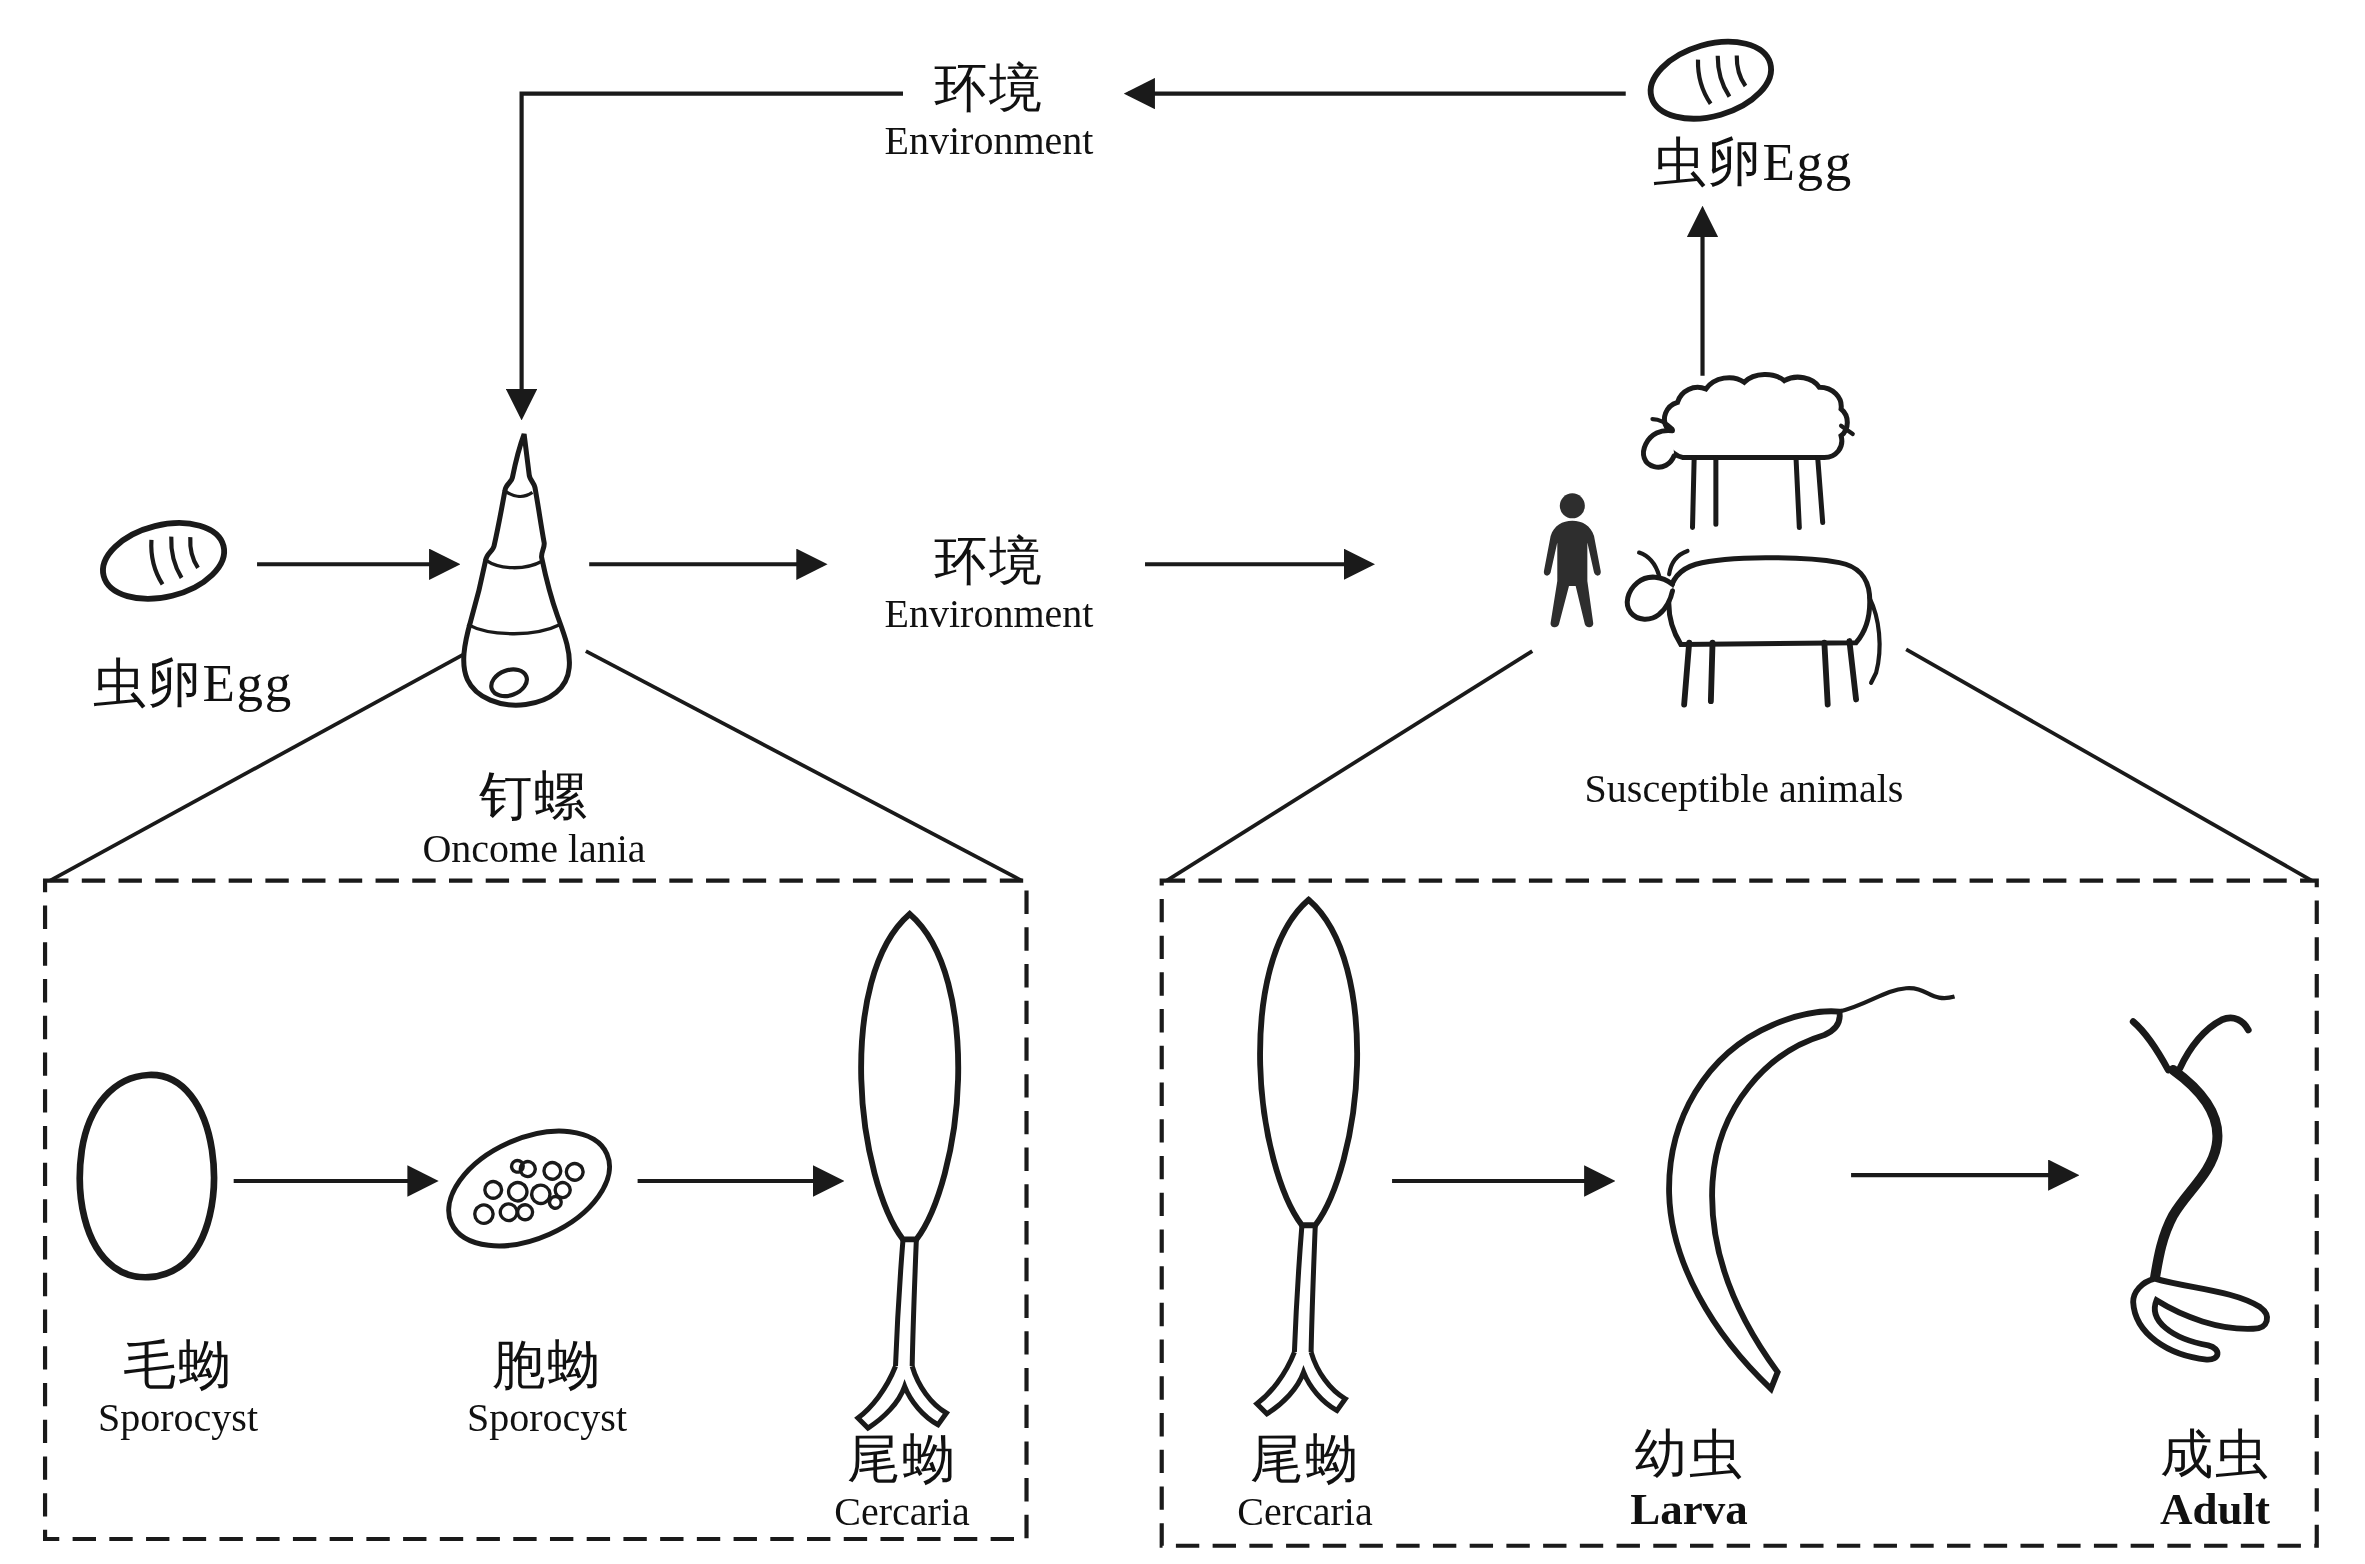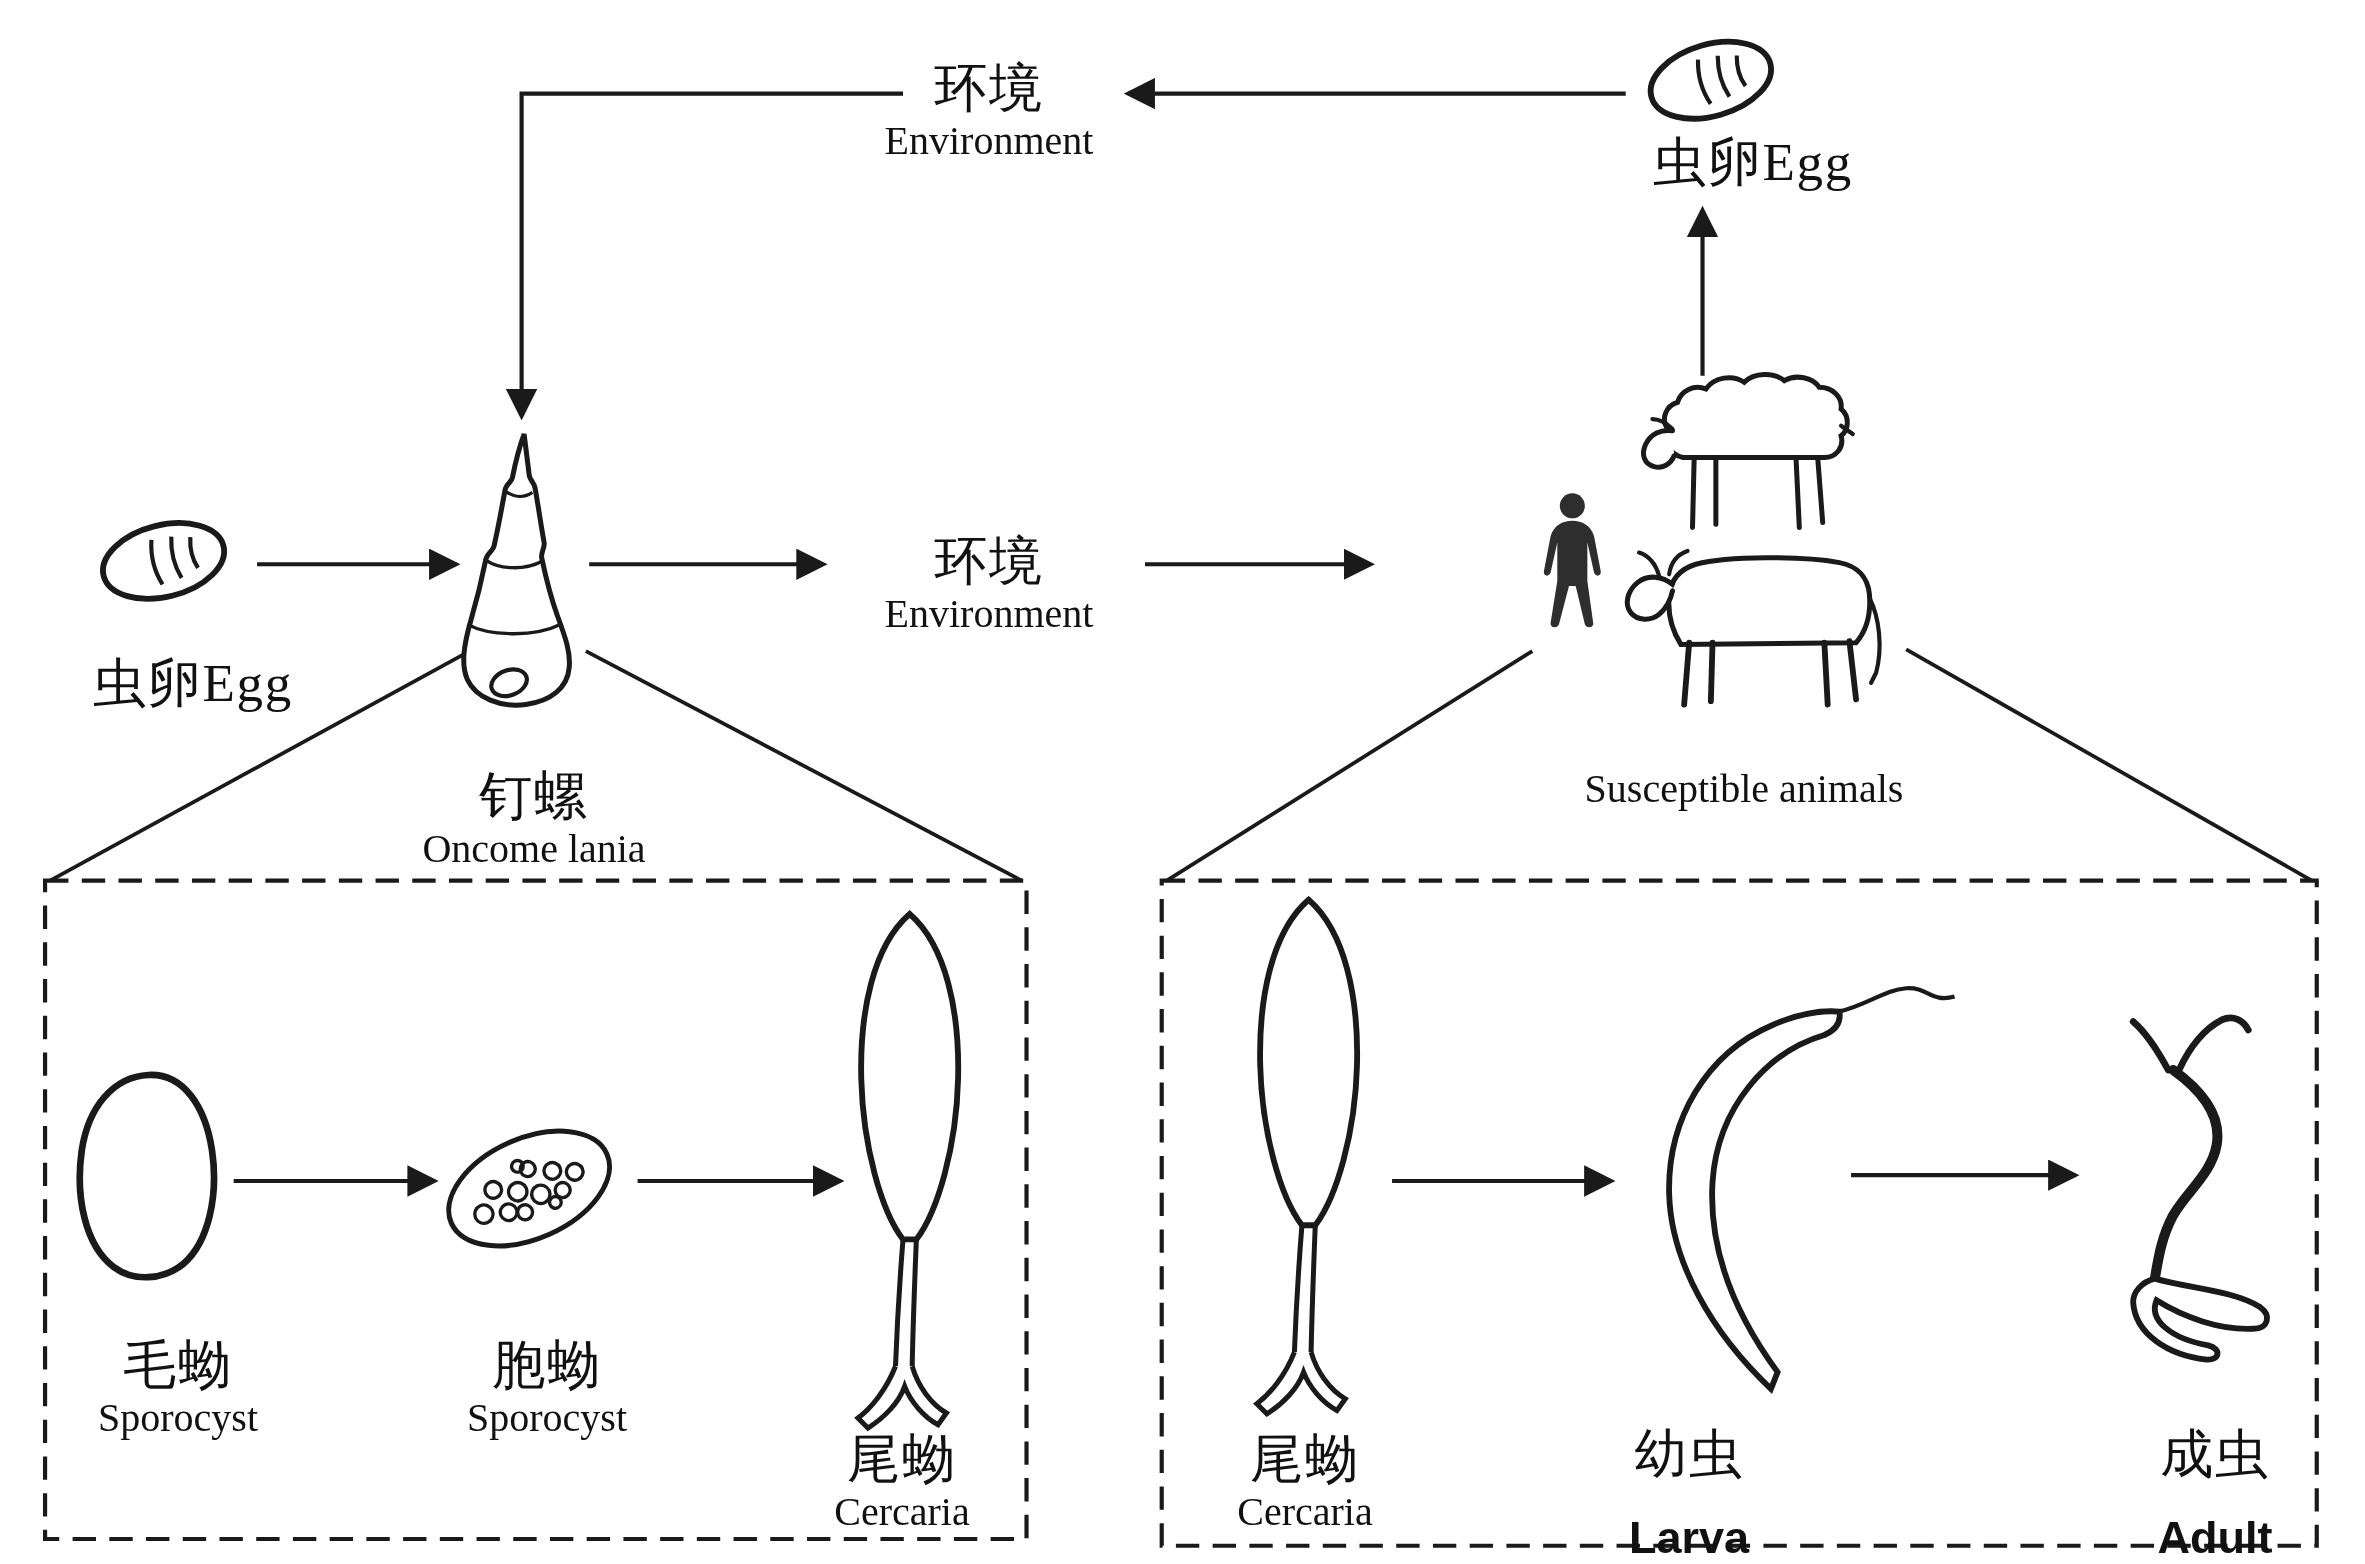--- a/index.html
+++ b/index.html
@@ -8,21 +8,21 @@
     position:relative; width:2366px; height:1565px; background:#ffffff;
     overflow:hidden; font-family:"Liberation Serif", serif; color:#111111;border-radius:17px;
   }
   svg.art { position:absolute; left:0; top:0; }
   .lbl {
     position:absolute; transform:translateX(-50%);
     text-align:center; line-height:1.14; white-space:nowrap;
   }
   .zh { font-size:53px; letter-spacing:1.7px; }
   .en { font-size:40px; }
-  .mono { font-family:Liberation Sans, sans-serif; font-size:45px; font-weight:700;margin-top:28px; }
+  .mono { font-family:Liberation Serif, serif; font-size:45px; font-weight:700; }
 </style>
 </head>
 <body>
 
 <div class="stage">
 
   <svg class="art" width="2366" height="1565" viewBox="0 0 2835 1875">
     <defs>
       <marker id="arrow" viewBox="0 0 10 10" refX="8.5" refY="5" markerWidth="7.5" markerHeight="7.5" orient="auto-start-reverse">
         <path d="M0,0 L10,5 L0,10 Z" fill="#1a1a1a"></path>

